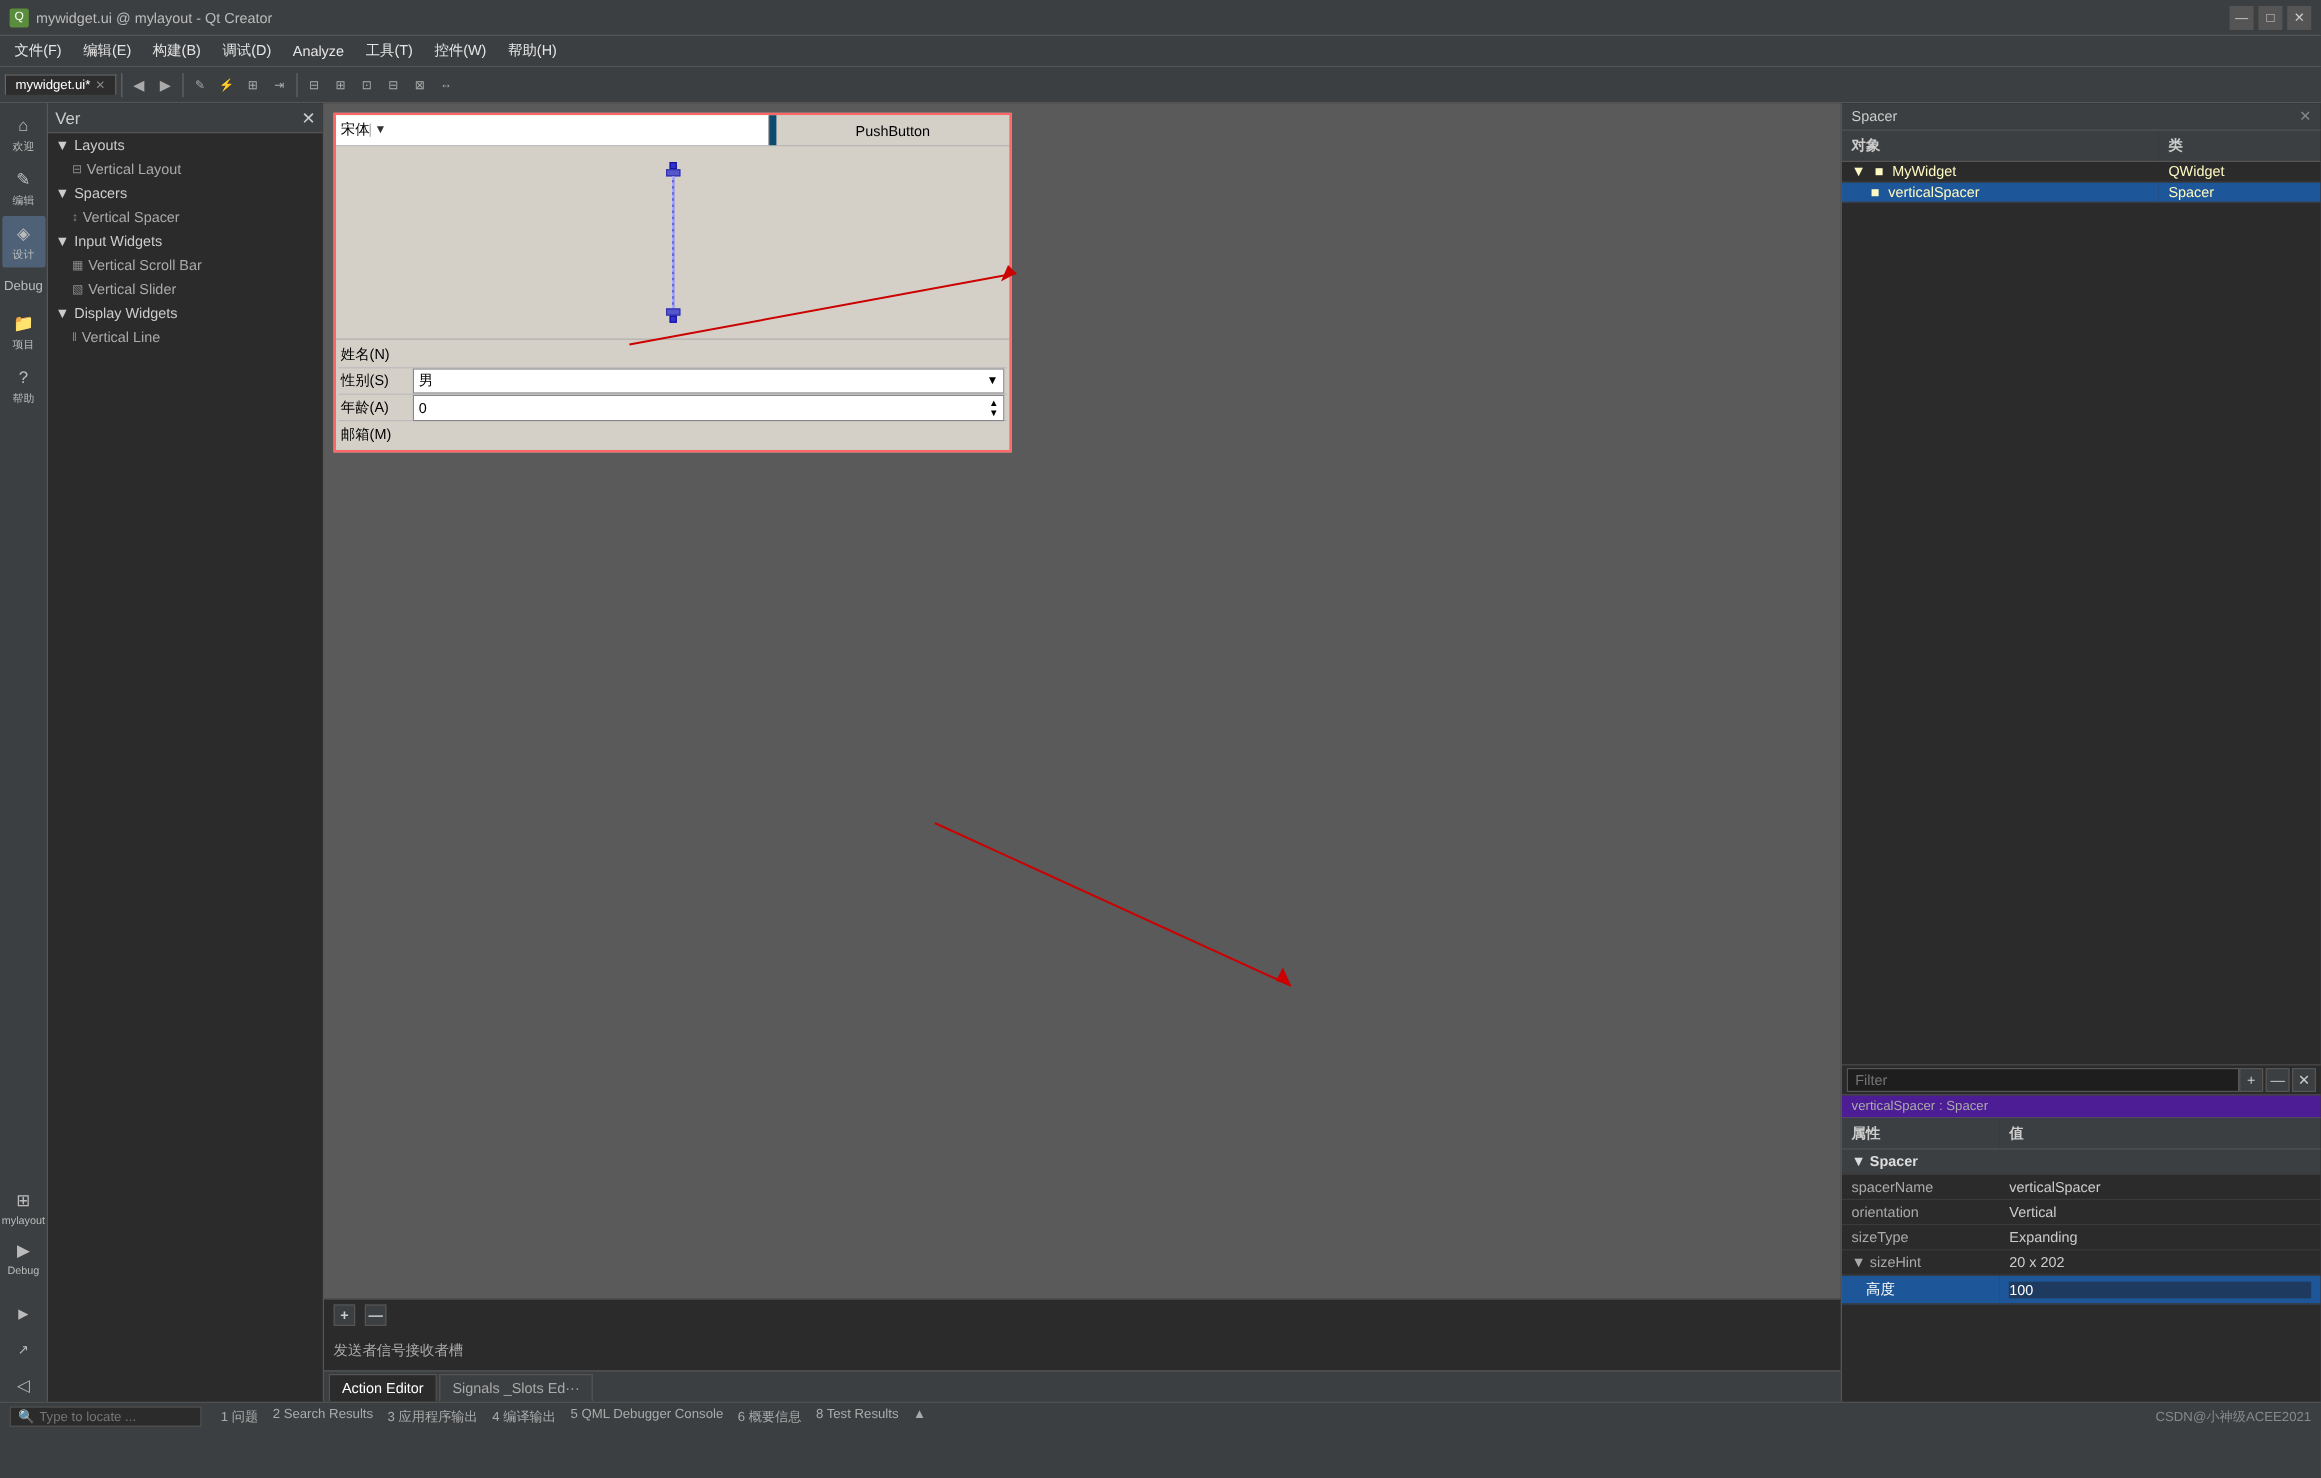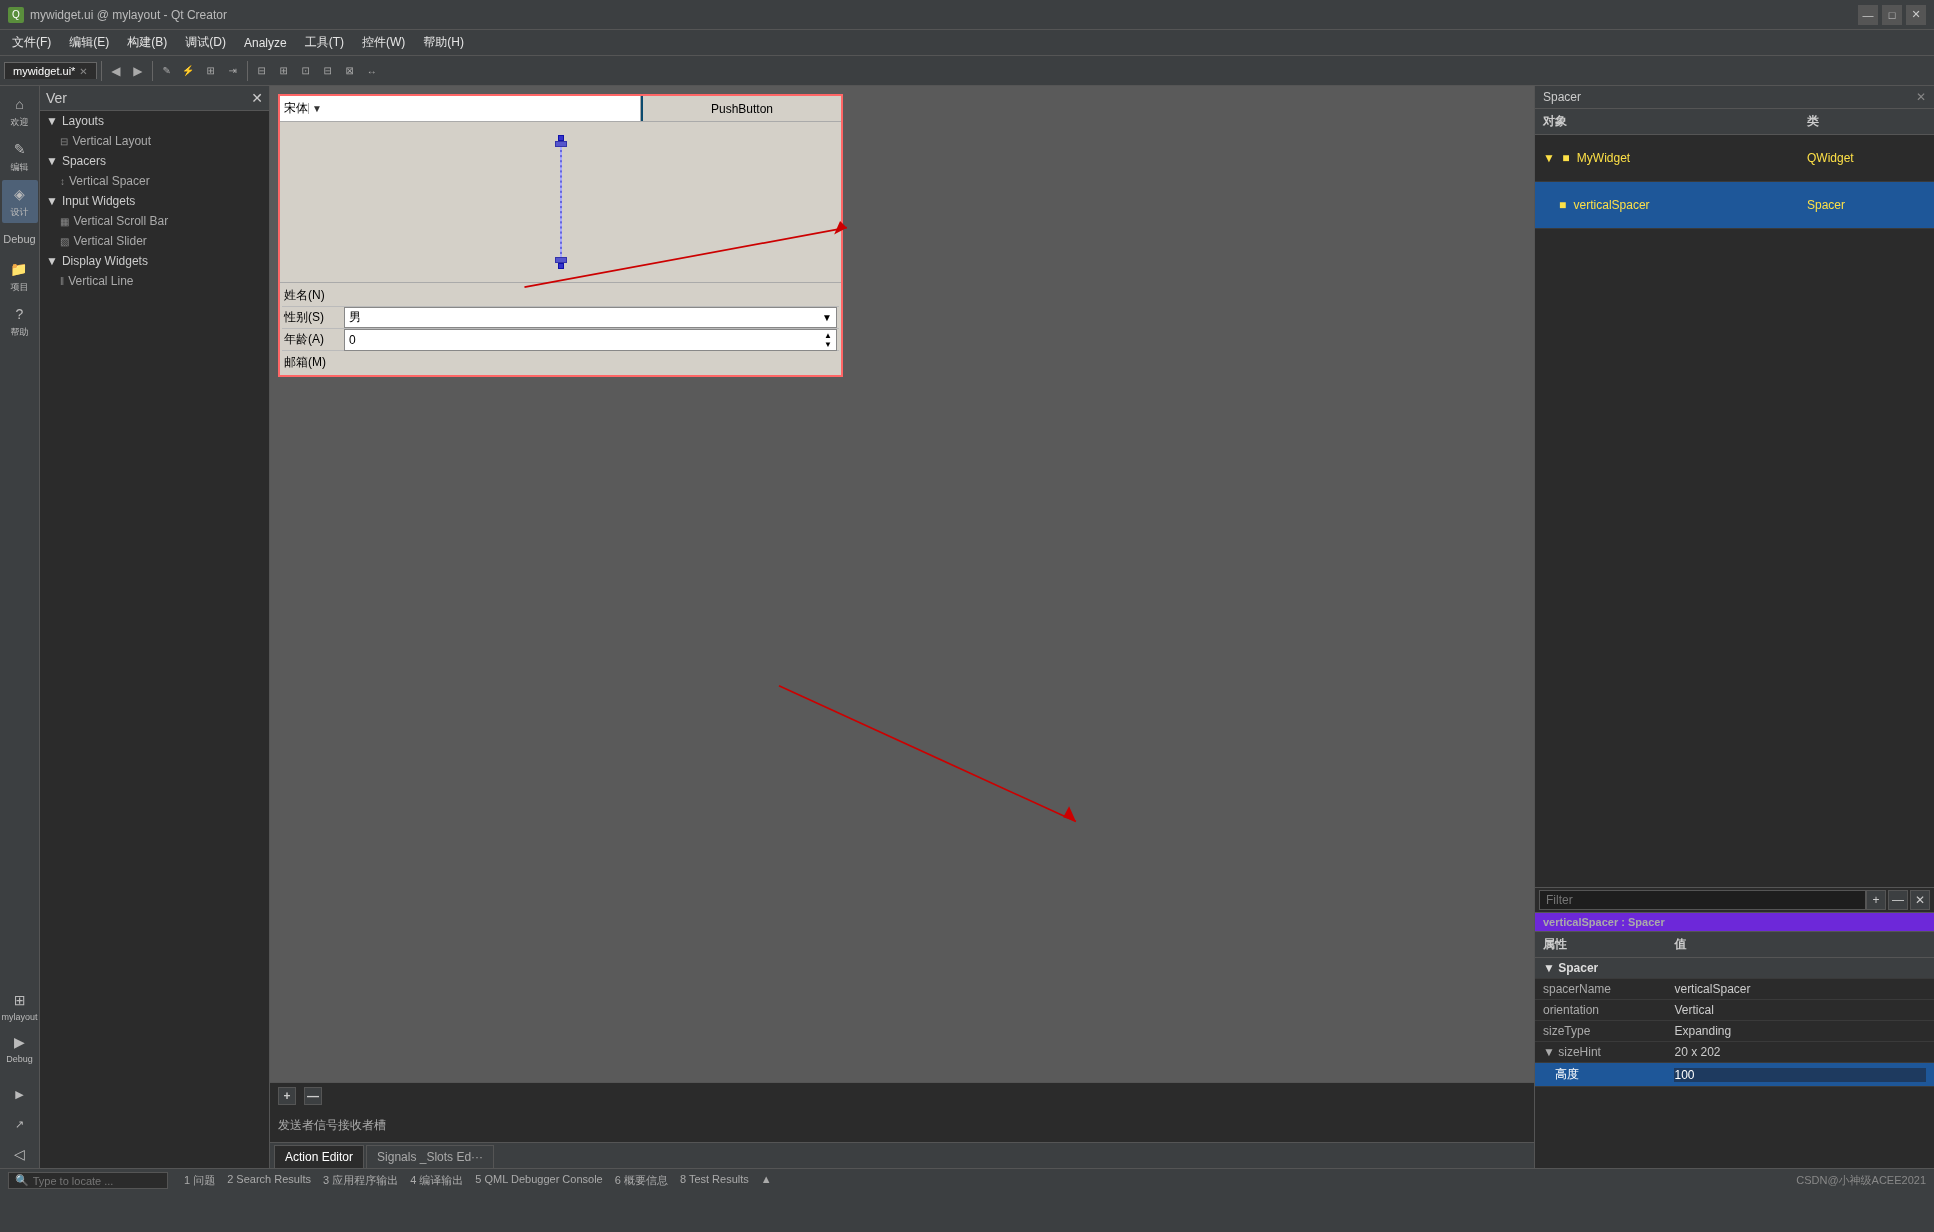--- a/index.html
+++ b/index.html
@@ -231,22 +231,22 @@
       font-size: 12px;
     }
     .object-table th {
       background: #3c3f41;
       padding: 4px 8px;
       color: #ccc;
       border-bottom: 1px solid #555;
       text-align: left;
     }
     .object-table td {
-      padding: 16px 8px;
-      color: #fde047;
+      padding: 1px 8px;
+      color: #fef9c3;
       border-bottom: 1px solid #3a3a3a;
     }
     .object-row-selected td { background: #1e5799; }
 
     
     .props-panel {
       height: 280px;
       display: flex;
       flex-direction: column;
     }
@@ -272,26 +272,25 @@
     .props-filter-btn {
       background: #3c3f41;
       border: 1px solid #555;
       color: #ccc;
       width: 20px;height:20px;
       cursor: pointer;
       display: flex;align-items:center;justify-content:center;
       font-size: 12px;
     }
     .props-subtitle {
-      background: #6d28d9;
+      background: #4c1d95;
       padding: 3px 8px;
       color: #aaa;
       font-size: 11px;
       border-bottom: 1px solid #555;
-      font-weight: bold;
     }
     .props-table {
       flex: 1;
       overflow: auto;
     }
     .props-table table {
       width: 100%;
       border-collapse: collapse;
       font-size: 12px;
     }
@@ -508,21 +507,21 @@
       font-size: 10px;
       border-left: 1px solid #aaa;
     }
 
     .canvas-pushbutton {
       width: 200px;
       display: flex;
       align-items: center;
       justify-content: center;
       background: #d4d0c8;
-      border-left: 2px solid #0c4a6e;
+      border-left: 6px solid #0c4a6e;
       font-size: 12px;
       color: #000;
       cursor: pointer;
     }
 
     .spacer-container {
       position: relative;
       height: 160px;
       background: #d4d0c8;
       display: flex;

